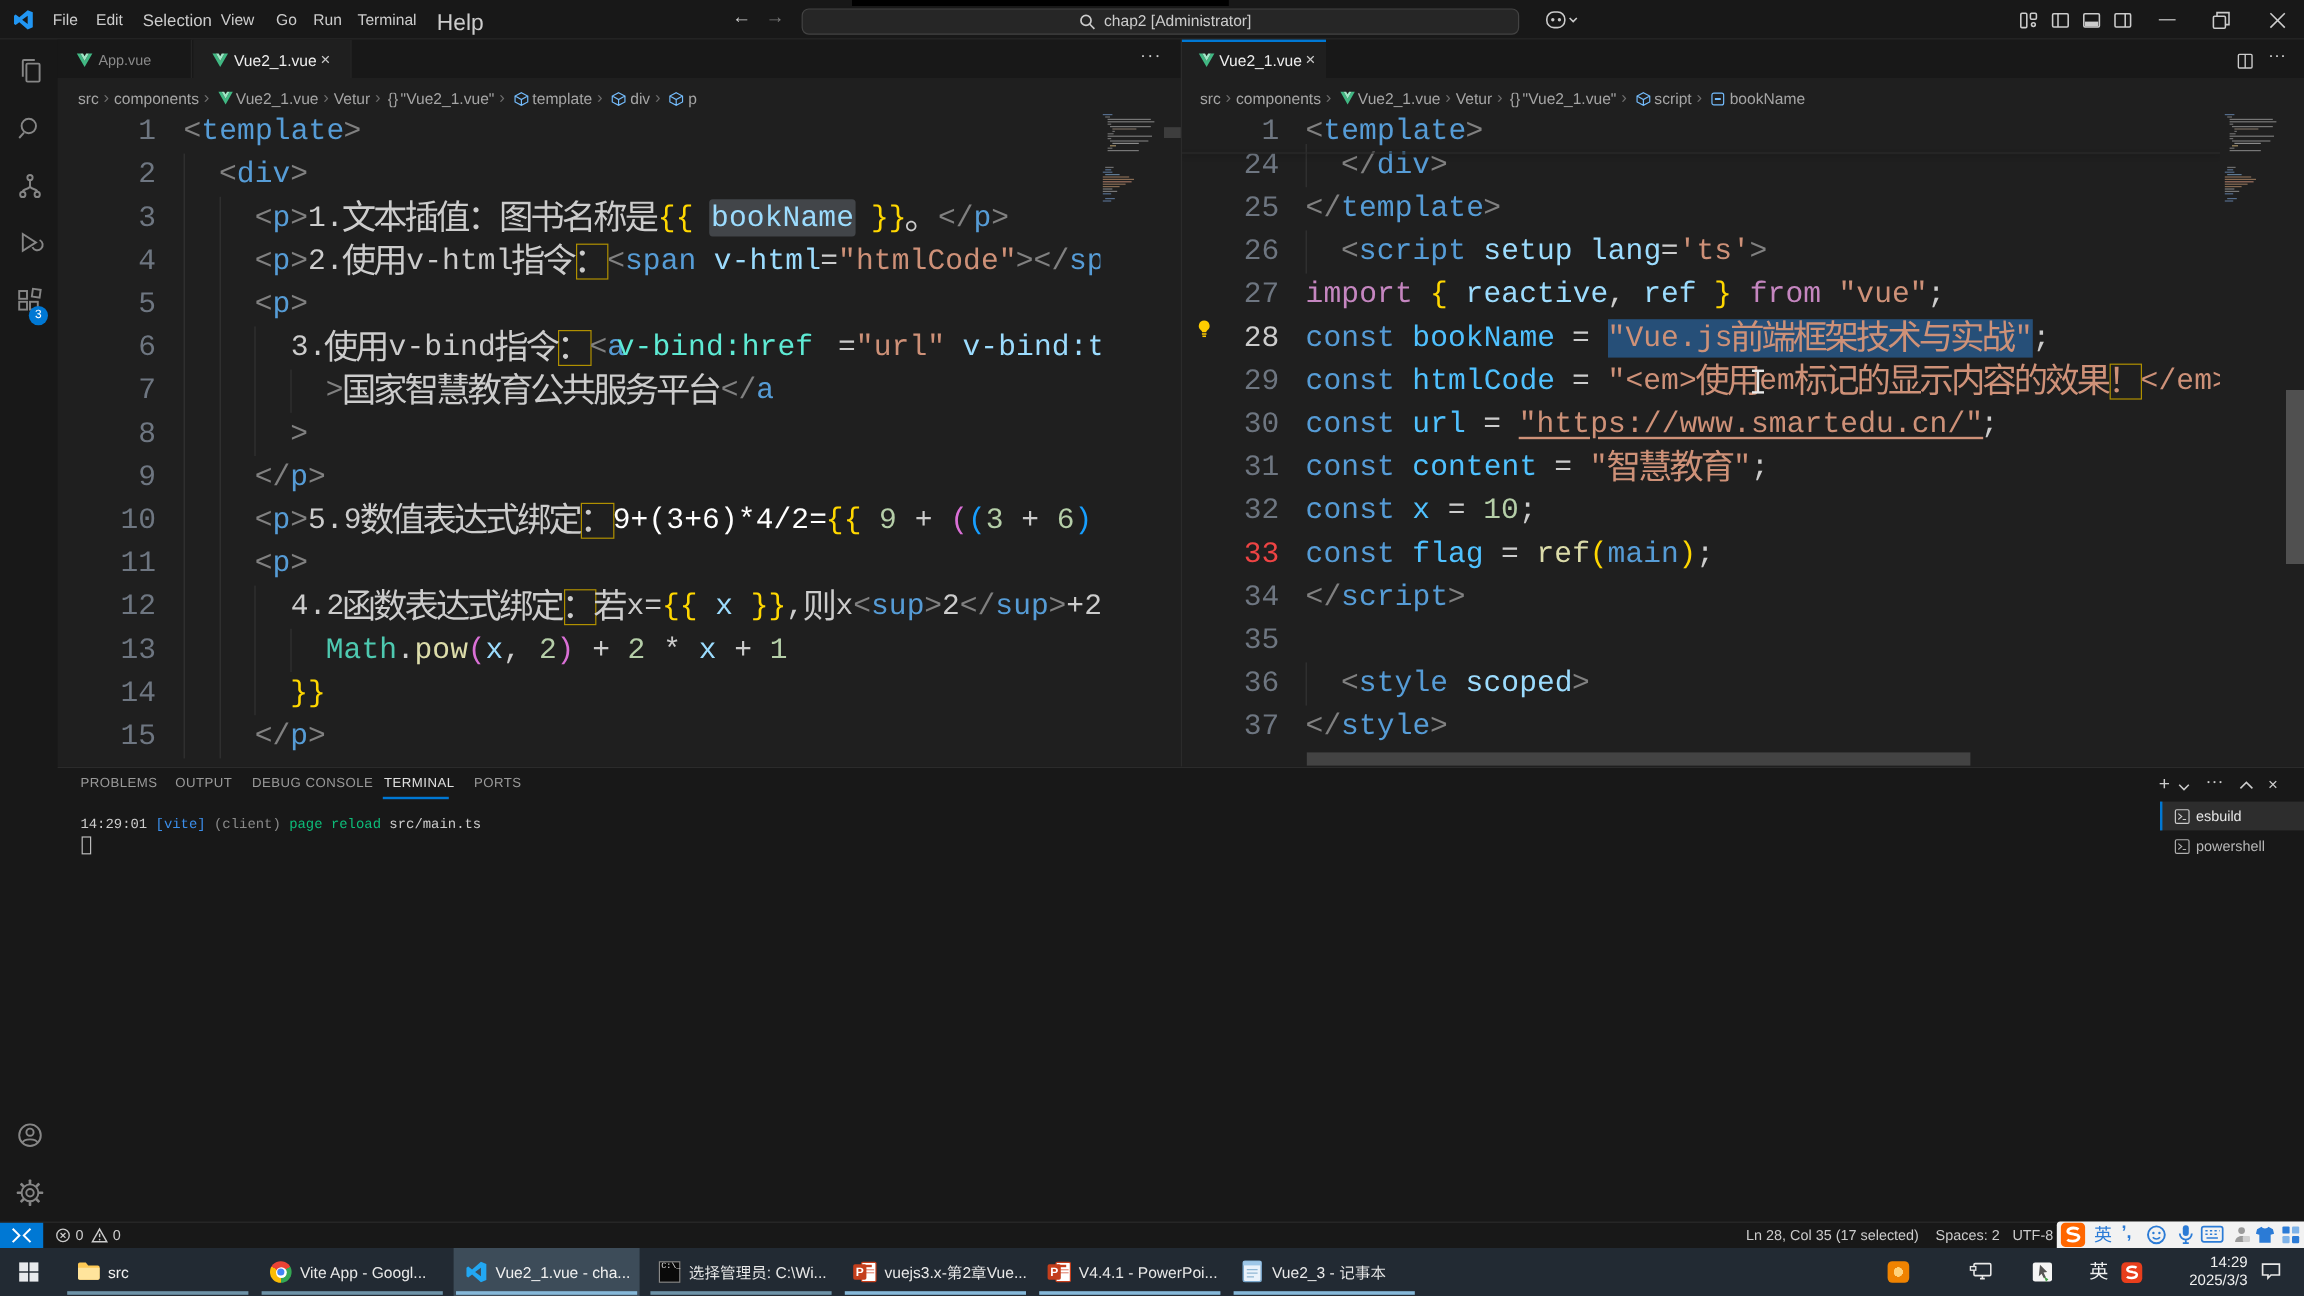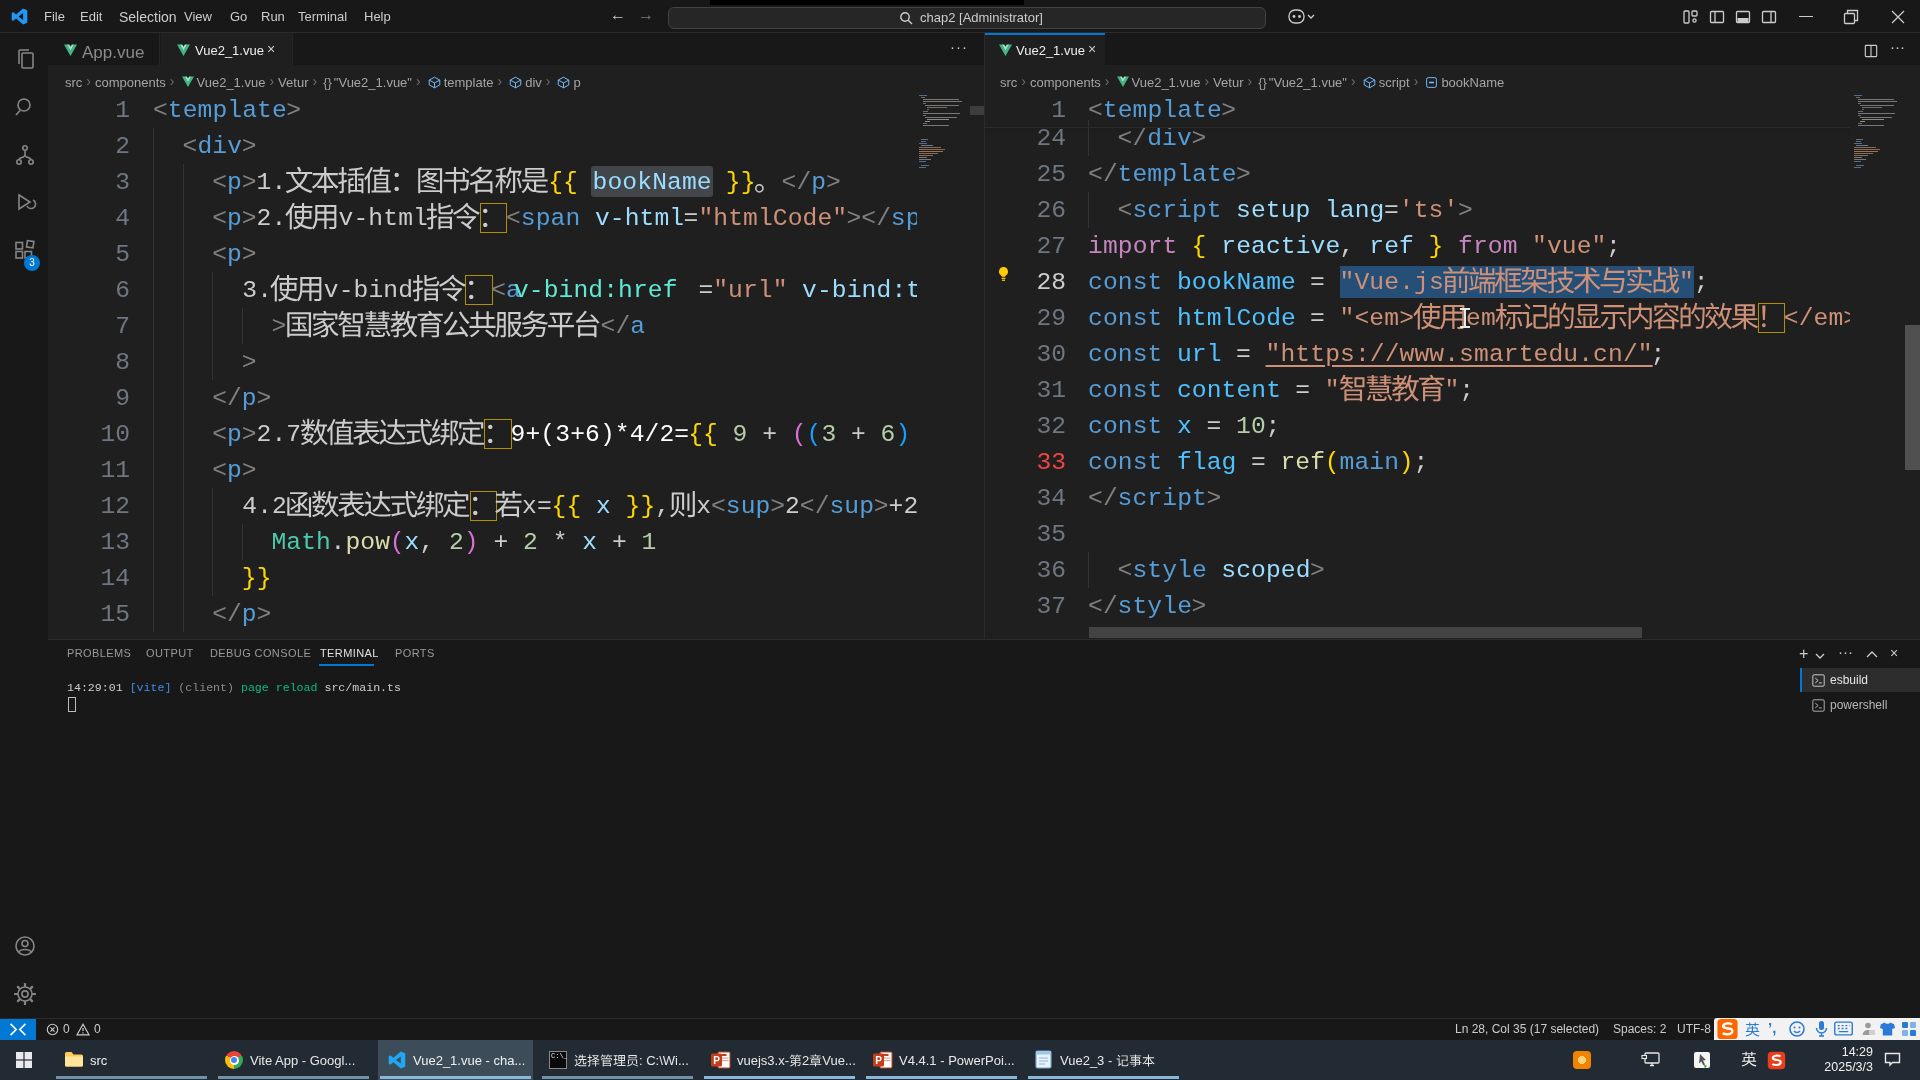--- a/index.html
+++ b/index.html
@@ -85,21 +85,21 @@
 <svg class="a" style="left:11px;top:8px" width="17" height="17" viewBox="0 0 100 100">
 <path fill="#2196f3" d="M71 3 L96 13 L96 87 L71 97 L30 62 L12 76 L4 70 L4 30 L12 24 L30 38 Z M71 30 L44 50 L71 70 Z M12 38 L25 50 L12 62 Z"></path>
   </svg>
 <div class="a" style="left:44px;top:9px;font-size:13px;color:#cccccc">File</div>
 <div class="a" style="left:80px;top:9px;font-size:13px;color:#cccccc">Edit</div>
 <div class="a" style="left:119px;top:9px;font-size:14px;color:#cccccc">Selection</div>
 <div class="a" style="left:184px;top:9px;font-size:13px;color:#cccccc">View</div>
 <div class="a" style="left:230px;top:9px;font-size:13px;color:#cccccc">Go</div>
 <div class="a" style="left:261px;top:9px;font-size:13px;color:#cccccc">Run</div>
 <div class="a" style="left:298px;top:9px;font-size:13px;color:#cccccc">Terminal</div>
-<div class="a" style="left:364px;top:9px;font-size:13px;color:#cccccc">Help</div>
+<div class="a" style="left:364px;top:9px;font-size:19px;color:#cccccc">Help</div>
 <div class="a" style="left:610px;top:6px;font-size:16px;color:#cccccc">←</div>
 <div class="a" style="left:638px;top:6px;font-size:16px;color:#7a7a7a">→</div>
 <div class="a" style="left:668px;top:7px;width:598px;height:22px;background:#262626;border:1px solid #434343;border-radius:6px"></div>
 <svg class="a" style="left:899px;top:11px" width="14" height="14" viewBox="0 0 14 14">
     <circle cx="6" cy="6" r="4.2" fill="none" stroke="#cccccc" stroke-width="1.4"></circle>
     <line x1="9.2" y1="9.2" x2="13" y2="13" stroke="#cccccc" stroke-width="1.4"></line>
   </svg>
 <div class="a" style="left:920px;top:10px;font-size:13px;color:#cccccc">chap2 [Administrator]</div>
 <div class="a" style="left:710px;top:0;width:314px;height:5px;background:#000"></div>
 <svg class="a ico" style="left:1288px;top:9px" width="26" height="16" viewBox="0 0 26 16">
@@ -175,21 +175,21 @@
     <rect x="10.9" y="1" width="2.2" height="4" rx=".6" fill="#868686" transform="rotate(225 12 12)"></rect>
     <rect x="10.9" y="1" width="2.2" height="4" rx=".6" fill="#868686" transform="rotate(270 12 12)"></rect>
     <rect x="10.9" y="1" width="2.2" height="4" rx=".6" fill="#868686" transform="rotate(315 12 12)"></rect>
   </svg>
 <div class="a" style="left:48px;top:33px;width:936px;height:32px;background:#181818"></div>
 <div class="a" style="left:48px;top:33px;width:112px;height:32px;background:#181818;border-right:1px solid #252525"></div>
 <svg class="a" style="left:64px;top:44px" width="13" height="13" viewBox="0 0 24 22">
 <path fill="#41b883" d="M0 0 L12 21 L24 0 L18.6 0 L12 11.5 L5.4 0 Z"></path>
 <path fill="#9fe8c6" d="M5.4 0 L12 11.5 L18.6 0 L14.4 0 L12 4.2 L9.6 0 Z"></path>
   </svg>
-<div class="a" style="left:82px;top:43px;font-size:17px;color:#8a8a8a">App.vue</div>
+<div class="a" style="left:82px;top:43px;font-size:12px;color:#8a8a8a">App.vue</div>
 <div class="a" style="left:161px;top:33px;width:132px;height:32px;background:#1f1f1f;border-right:1px solid #252525"></div>
 <svg class="a" style="left:177px;top:44px" width="13" height="13" viewBox="0 0 24 22">
 <path fill="#41b883" d="M0 0 L12 21 L24 0 L18.6 0 L12 11.5 L5.4 0 Z"></path>
 <path fill="#9fe8c6" d="M5.4 0 L12 11.5 L18.6 0 L14.4 0 L12 4.2 L9.6 0 Z"></path>
   </svg>
 <div class="a" style="left:195px;top:43px;font-size:13px;color:#eeeeee">Vue2_1.vue</div>
 <div class="a" style="left:267px;top:41px;font-size:14px;color:#cccccc">×</div>
 <div class="a" style="left:950px;top:38px;font-size:15px;color:#cccccc;letter-spacing:1px">···</div>
 <div class="a" style="left:65px;top:74px;height:16px;display:flex;align-items:center;column-gap:0">
     <span style="font-size:13px;color:#a5a5a5;white-space:pre">src</span>
@@ -409,21 +409,21 @@
         <b style="left:105.0px;color:#cccccc">    </b>
         <b style="left:164.2px;color:#808080">&lt;/</b>
         <b style="left:193.8px;color:#569cd6">p</b>
         <b style="left:208.6px;color:#808080">&gt;</b>
       </div>
 <div class="ln" style="left:0;top:324px;width:869px">
         <b style="left:105.0px;color:#cccccc">    </b>
         <b style="left:164.2px;color:#808080">&lt;</b>
         <b style="left:179.0px;color:#569cd6">p</b>
         <b style="left:193.8px;color:#808080">&gt;</b>
-        <b style="left:208.6px;color:#cccccc">2.7</b>
+        <b style="left:208.6px;color:#cccccc">5.9</b>
         <svg class="cj" style="left:253.0px" width="209.6" height="36" fill="#cccccc">
           <use href="#g6570" transform="matrix(0.0287,0,0,-0.0287,-1.2,27)"></use>
           <use href="#g503c" transform="matrix(0.0287,0,0,-0.0287,24.9,27)"></use>
           <use href="#g8868" transform="matrix(0.0287,0,0,-0.0287,51.1,27)"></use>
           <use href="#g8fbe" transform="matrix(0.0287,0,0,-0.0287,77.3,27)"></use>
           <use href="#g5f0f" transform="matrix(0.0287,0,0,-0.0287,103.5,27)"></use>
           <use href="#g7ed1" transform="matrix(0.0287,0,0,-0.0287,129.8,27)"></use>
           <use href="#g5b9a" transform="matrix(0.0287,0,0,-0.0287,155.9,27)"></use>
           <use href="#gff1a" transform="matrix(0.0287,0,0,-0.0287,182.1,27)"></use>
         </svg>

